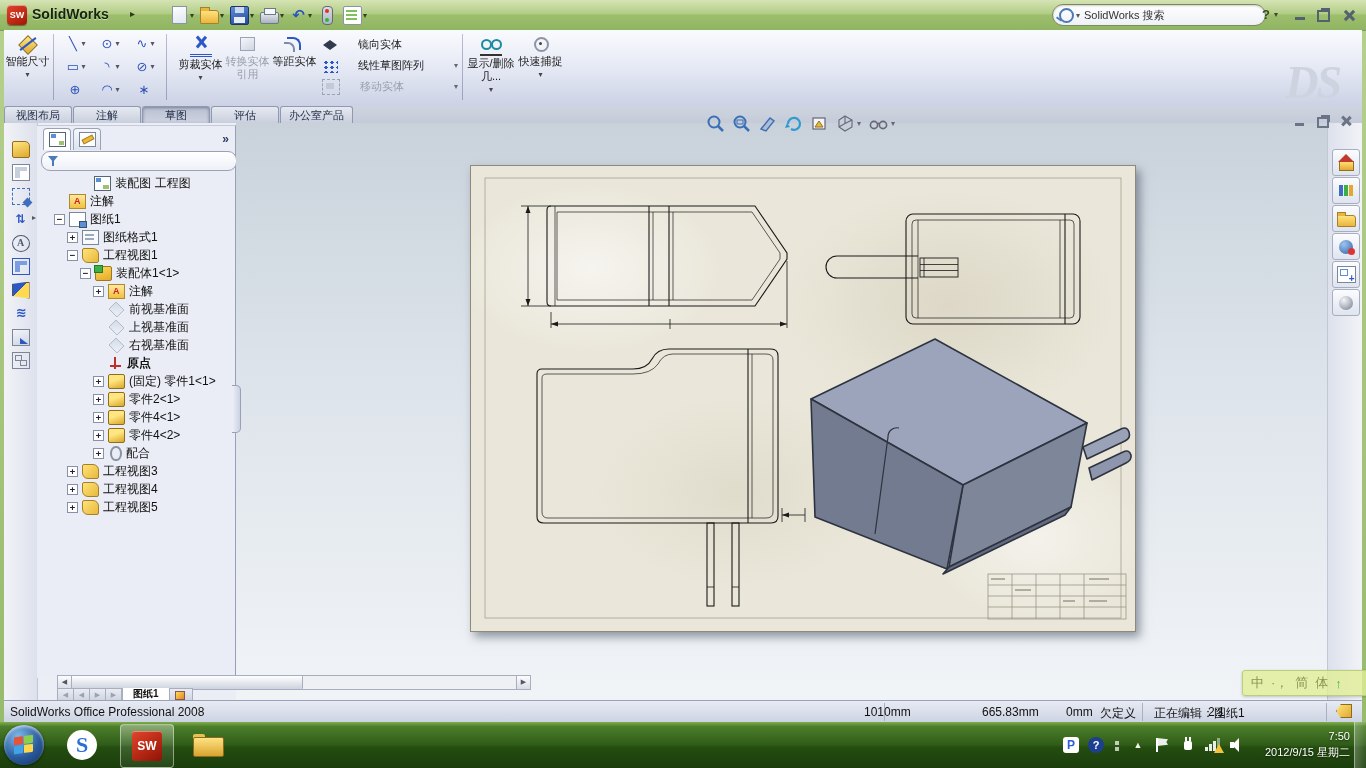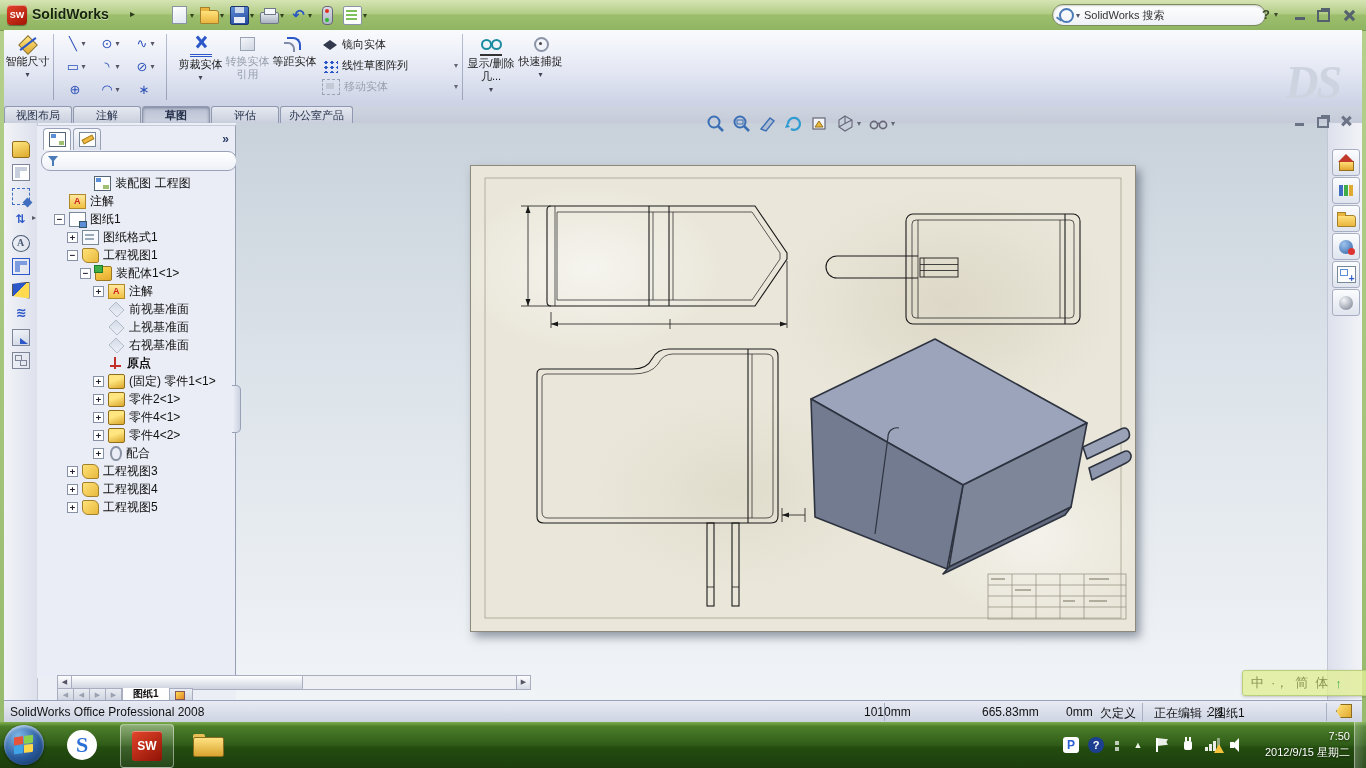--- a/index.html
+++ b/index.html
@@ -67,34 +67,34 @@
 .bi-reldisp::before{content:"";position:absolute;left:1px;top:5px;width:7px;height:7px;border:2px solid #1b8ca0;border-radius:50%}
 .bi-reldisp::after{content:"";position:absolute;left:11px;top:5px;width:7px;height:7px;border:2px solid #1b8ca0;border-radius:50%}
 .bi-reldisp{border-bottom:2px solid #333}
 .bi-snap::before{content:"";position:absolute;left:4px;top:3px;width:11px;height:11px;border:2px solid #8c95a6;border-radius:50%}
 .bi-snap::after{content:"";position:absolute;left:9px;top:8px;width:3px;height:3px;border-radius:50%;background:#444}
 .sketchgrid{display:grid;grid-template-columns:34px 34px 36px;grid-auto-rows:23px;margin:2px 2px 0 2px}
 .skcell{display:flex;align-items:center;justify-content:center;color:#2b50b8;font-size:13px}
 .skcell .g{width:17px;text-align:center;font-family:"DejaVu Sans",sans-serif}
 .skcell .caret{font-size:8px;color:#556}
 .rowcol{display:flex;flex-direction:column;margin:4px 2px 0 4px;width:136px}
-.rowitem{display:flex;align-items:center;height:21px;font-size:11px;color:#1c1c1c;gap:4px}
+.rowitem{display:flex;align-items:center;height:21px;font-size:11px;color:#1c1c1c;gap:20px}
 .rowitem.disabled{color:#98a0ad}
 .rowitem .caret{margin-left:auto;font-size:8px;color:#667}
 .ri-icon{width:16px;height:14px;position:relative;flex:none}
 .ri-mirror::before{content:"";position:absolute;left:1px;top:2px;border-left:7px solid #333a4e;border-top:5px solid transparent;border-bottom:5px solid transparent;transform:scaleX(-1)}
 .ri-mirror::after{content:"";position:absolute;right:1px;top:2px;border-left:7px solid #333a4e;border-top:5px solid transparent;border-bottom:5px solid transparent}
 .ri-pattern{background-image:radial-gradient(circle,#2b57c8 1.6px,transparent 1.8px);background-size:6px 5px;background-position:1px 1px}
 .ri-move{border:1px dashed #9aa3b2}.ri-move::before{content:"";position:absolute;left:3px;top:3px;width:8px;height:6px;background:#c3cad6}
 .ds-mark{position:absolute;right:22px;top:26px;font:italic bold 46px "Liberation Serif",serif;color:#ced3e0;letter-spacing:-2px}
 
 .cmdtabs{position:absolute;left:4px;top:106px;width:1358px;height:17px;background:linear-gradient(180deg,#cfd5e0,#c4cad7);display:flex}
 .ctab{min-width:50px;padding:0 8px;height:16px;font-size:11px;line-height:16px;text-align:center;color:#24304a;
   background:linear-gradient(180deg,#e6e9f1,#c9cfdd);border:1px solid #9199b2;border-bottom:none;border-radius:3px 3px 0 0;margin-right:1px}
-.ctab.active{background:linear-gradient(180deg,#b9c0d2,#cdd3e0);box-shadow:inset 0 1px 3px rgba(40,50,80,.45);font-weight:bold}
+.ctab.active{background:linear-gradient(180deg,#b9c0d2,#cdd3e0);box-shadow:inset 0 1px 3px rgba(40,50,80,.45);font-weight:normal}
 
 .workarea{position:absolute;left:4px;top:123px;width:1358px;height:577px;background:#eceef5;overflow:hidden}
 .leftstrip{position:absolute;left:0;top:0;width:33px;height:100%;background:linear-gradient(90deg,#f2f3f8,#dde1ec);border-right:1px solid #c2c7d6}
 .lsbtn{position:absolute;left:6px;width:21px;height:20px;display:flex;align-items:center;justify-content:center}
 .lsi{width:16px;height:15px;position:relative}
 .ls-a{background:linear-gradient(160deg,#ffe681,#dca92d);border:1px solid #8f6d1d;border-radius:2px 5px 2px 2px}
 .ls-b{border:1px solid #7c8698;background:#fff}.ls-b::before{content:"";position:absolute;inset:2px;background:linear-gradient(#c7cfdd 40%,transparent 40%),linear-gradient(90deg,#c7cfdd 40%,transparent 40%)}
 .ls-c{border:1.5px dashed #3f6ec0}.ls-c::before{content:"";position:absolute;right:-2px;bottom:-2px;width:7px;height:7px;background:#3f6ec0;transform:rotate(45deg)}
 .ls-d{color:#2b57c8;font:bold 12px/15px "DejaVu Sans",sans-serif;text-align:center}
 .ls-e{border:1.5px solid #4a5a74;border-radius:50%;color:#4a5a74;font:bold 10px/13px "Liberation Serif",serif;text-align:center}

